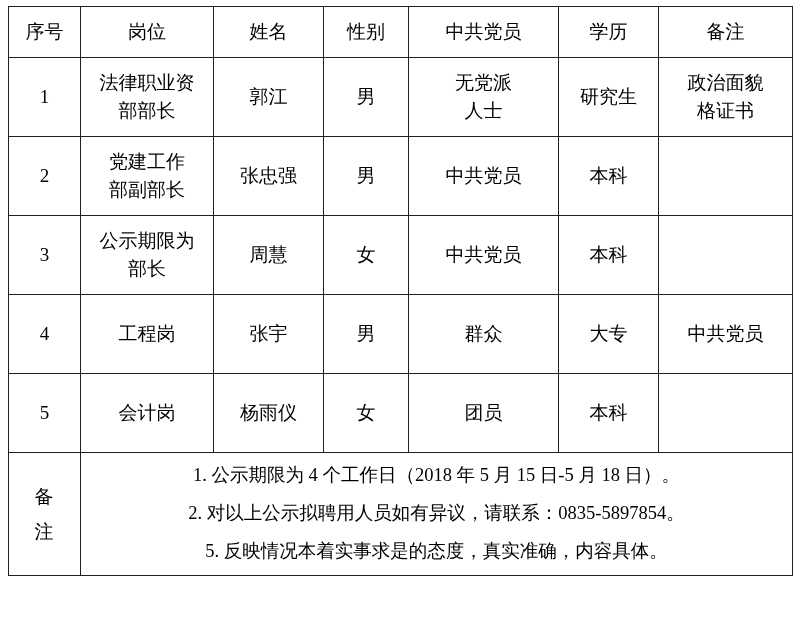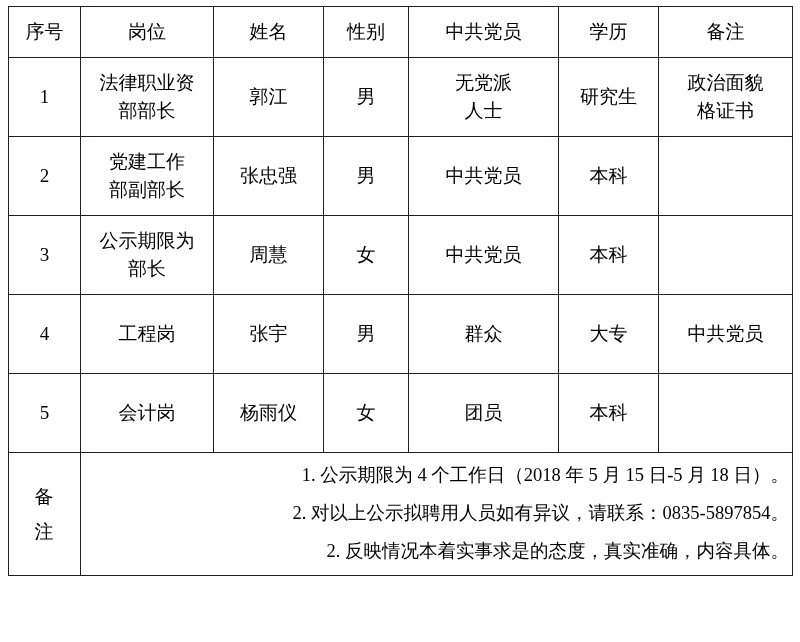--- a/index.html
+++ b/index.html
@@ -66,21 +66,21 @@
   td.notes-body {
     text-align: left;
     vertical-align: middle;
     padding: 10px 12px 10px 14px;
     height: 164px;
   }
   .note-line {
     font-size: 18.5px;
     line-height: 2.05;
     white-space: nowrap;
-    text-align: right;
+    text-align: center;
   }
   .notes-label-inner {
     display: block;
     white-space: pre-line;
     line-height: 1.85;
   }
 </style>
 </head>
 <body>
 
@@ -228,18 +228,18 @@
           </td>
       </tr>
       <tr>
         <td class="notes-label">
           <span class="notes-label-inner">备
 注</span>
         </td>
         <td class="notes-body" colspan="6">
           <div class="note-line">1. 公示期限为 4 个工作日（2018 年 5 月 15 日-5 月 18 日）。</div>
           <div class="note-line">2. 对以上公示拟聘用人员如有异议，请联系：0835-5897854。</div>
-          <div class="note-line">2. 反映情况本着实事求是的态度，真实准确，内容具体。</div>
+          <div class="note-line">5. 反映情况本着实事求是的态度，真实准确，内容具体。</div>
         </td>
       </tr>
     </tbody>
   </table>
 </div>
 
 </body></html>

